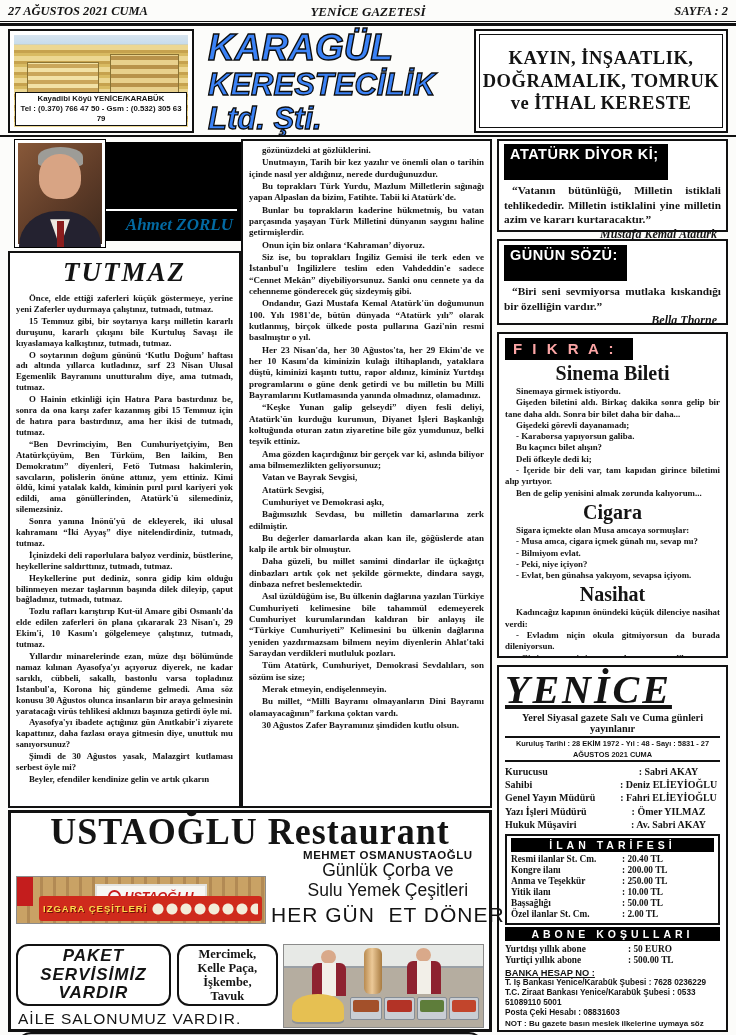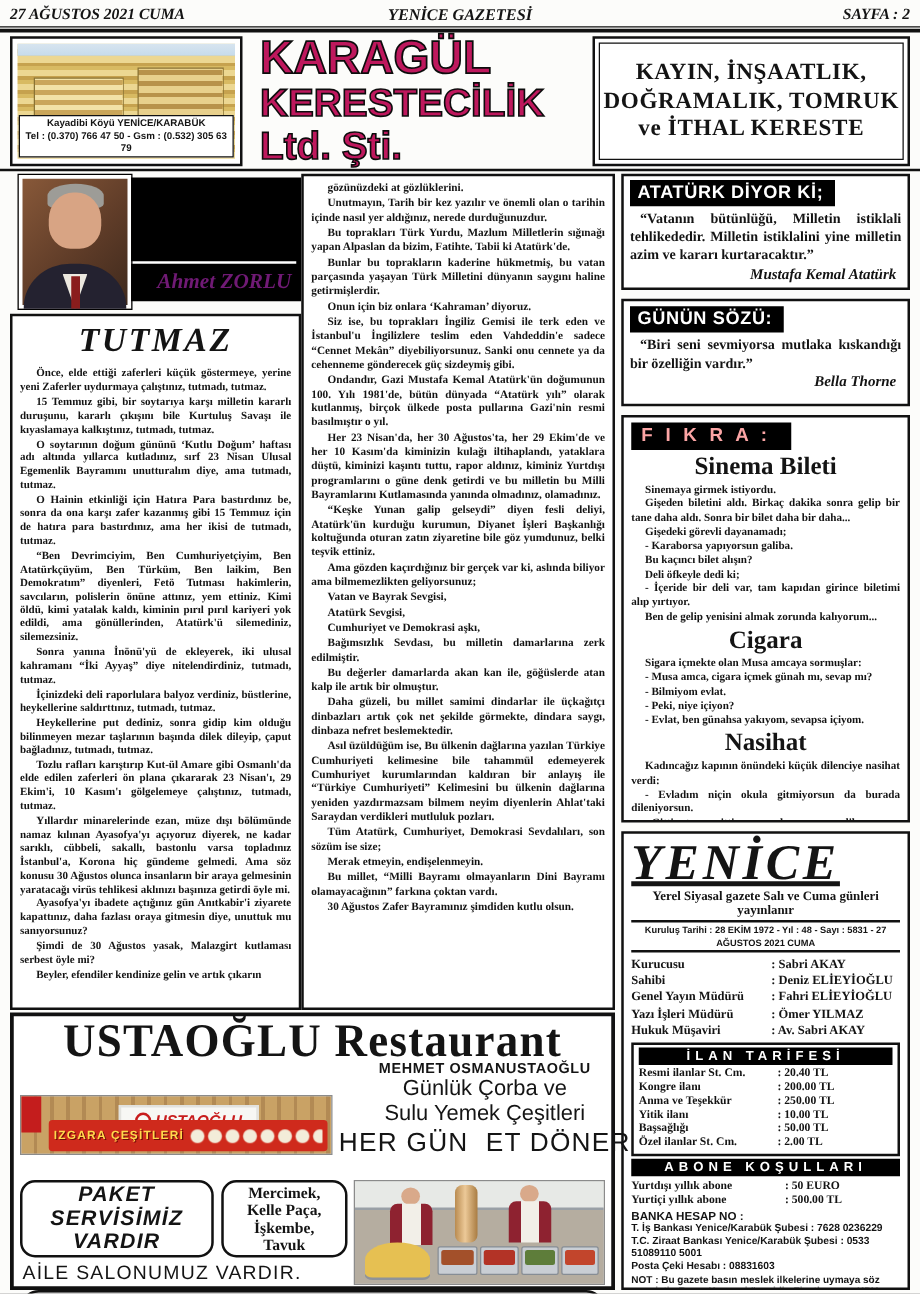--- a/index.html
+++ b/index.html
@@ -15,77 +15,77 @@
 
   
   .adrow{position:absolute;left:8px;top:29px;width:720px;height:104px;display:flex;gap:8px;}
   .karagul-photo{width:178px;border:2px solid #111;background:#fff;padding:2px;position:relative;flex:none;}
   .wood{position:absolute;inset:4px;background:
       linear-gradient(180deg,#d7e4ef 0%,#c7dcec 10%,rgba(0,0,0,0) 11%),
       repeating-linear-gradient(0deg,#ecd792 0 5px,#d8ba62 5px 8px,#c6a24e 8px 11px);}
   .wood .stack1{position:absolute;left:8%;top:30%;width:40%;height:45%;background:repeating-linear-gradient(0deg,#f2e2a6 0 4px,#caa65a 4px 8px);box-shadow:0 0 0 1px #8a7334;}
   .wood .stack2{position:absolute;right:6%;top:22%;width:38%;height:50%;background:repeating-linear-gradient(0deg,#e8d08c 0 5px,#b8924a 5px 9px);box-shadow:0 0 0 1px #8a7334;}
   .photo-caption{position:absolute;left:5px;right:5px;bottom:5px;background:#fff;border:1px solid #111;text-align:center;font:bold 7.8px/1.3 "Liberation Sans",sans-serif;padding:1px 0;}
-  .karagul-name{flex:1;display:flex;flex-direction:column;justify-content:center;padding-left:6px;font-family:"Liberation Sans",sans-serif;font-weight:bold;color:#be185d;}
+  .karagul-name{flex:1;display:flex;flex-direction:column;justify-content:flex-start;padding-left:6px;font-family:"Liberation Sans",sans-serif;font-style:italic;font-weight:bold;color:#3b82f6;}
   .kn1{font-size:37px;line-height:1.05;letter-spacing:0px;-webkit-text-stroke:1.4px #0c0c0c;}
   .kn2{font-size:31px;line-height:1.1;-webkit-text-stroke:1.3px #0c0c0c;}
   .products{width:244px;flex:none;border:2px solid #111;padding:3px;background:#fff;}
   .products-inner{border:1px solid #111;height:100%;box-sizing:border-box;display:flex;flex-direction:column;justify-content:center;text-align:center;font:bold 18.5px/1.22 "Liberation Serif",serif;letter-spacing:0.5px;}
   .adrow-rule{position:absolute;left:0;right:0;top:135px;height:2px;background:#111;}
 
   
   .col-left{position:absolute;left:8px;top:139px;width:233px;height:669px;}
   .author-box{position:relative;height:110px;}
   .author-black{position:absolute;left:38px;top:3px;right:0;bottom:8px;background:#000;}
   .author-black .white-line{position:absolute;left:4px;right:4px;bottom:30px;height:2px;background:#fff;}
-  .author-name{position:absolute;right:8px;bottom:14px;color:#701a75;font:italic bold 17px "Liberation Serif",serif;z-index:3;margin-top:20px;}
+  .author-name{position:absolute;right:8px;bottom:14px;color:#0369a1;font:italic bold 17px "Liberation Serif",serif;z-index:3;margin-top:20px;}
   .zorlu-photo{position:absolute;left:6px;top:0;width:90px;height:107px;border:1px solid #000;background:linear-gradient(135deg,#8a5a3a,#5f3c28 55%,#3c281c);z-index:2;overflow:hidden;box-shadow:inset 0 0 0 3px #fff;}
   .zp-hair{position:absolute;top:7%;left:25%;width:50%;height:18%;background:#9d9c97;border-radius:50% 50% 20% 20%;}
   .zp-face{position:absolute;top:13%;left:27%;width:46%;height:42%;background:#d8a484;border-radius:48% 48% 42% 42%;}
   .zp-body{position:absolute;bottom:-2%;left:4%;width:92%;height:36%;background:#242230;border-radius:45% 45% 0 0/90% 90% 0 0;}
   .zp-shirt{position:absolute;bottom:0;left:39%;width:22%;height:26%;background:#ece8df;clip-path:polygon(0 0,100% 0,50% 100%);}
   .zp-tie{position:absolute;bottom:0;left:47%;width:7%;height:24%;background:#8a1d1d;}
   .article-box{position:absolute;left:0;right:0;top:112px;bottom:0;border:2px solid #111;padding:4px 6px;overflow:hidden;background:#fff;}
   .article-title{text-align:center;font:italic bold 27px "Liberation Serif",serif;letter-spacing:2px;margin:0 0 5px 0;}
   .news p{font:600 8.8px/1.24 "Liberation Serif",serif;text-align:justify;text-indent:13px;margin:0 0 1px 0;}
 
   
   .col-mid{position:absolute;left:241px;top:139px;width:251px;height:669px;border:2px solid #111;padding:4px 6px;box-sizing:border-box;overflow:hidden;background:#fff;}
   .col-mid p{font:600 9px/1.26 "Liberation Serif",serif;text-align:justify;text-indent:13px;margin:0 0 1px 0;}
 
   
   .col-right{position:absolute;left:497px;top:139px;width:231px;height:893px;display:flex;flex-direction:column;gap:7px;}
   .rbox{border:2px solid #111;background:#fff;box-sizing:border-box;}
   .ata{height:93px;padding:3px 5px;}
-  .head-bar{display:inline-block;background:#000;color:#fff;font:bold 14.5px "Liberation Sans",sans-serif;padding:2px 9px 3px 6px;letter-spacing:0.5px;}
+  .head-bar{display:inline-block;background:#000;color:#fff;font:bold 14.5px "Liberation Sans",sans-serif;padding:2px 9px 18px 6px;letter-spacing:0.5px;}
   .quote{font:bold 11.3px/1.3 "Liberation Serif",serif;text-align:justify;text-indent:8px;margin-top:3px;}
   .attr{text-align:right;font:italic bold 12px "Liberation Serif",serif;padding-right:4px;}
   .soz{height:86px;padding:4px 5px;}
   .fikra{height:326px;padding:4px 6px;overflow:hidden;}
   .fikra-head{display:inline-block;background:#000;color:#fca5a5;font:bold 15px "Liberation Sans",sans-serif;letter-spacing:3px;padding:2px 16px 3px 8px;}
   .story-title{text-align:center;font:600 20px "Liberation Serif",serif;margin:2px 0 1px 0;}
   .fikra p{font:600 8.9px/1.27 "Liberation Serif",serif;text-align:justify;text-indent:11px;margin:0;}
 
   
   .masthead{flex:1;padding:3px 6px;display:flex;flex-direction:column;overflow:hidden;}
   .yen-title{font:italic bold 40px "Liberation Serif",serif;letter-spacing:3px;line-height:1.02;text-decoration:underline;}
   .yen-sub{text-align:center;font:bold 10.3px "Liberation Serif",serif;margin-top:1px;}
   .yen-info{border-top:2px solid #111;border-bottom:2px solid #111;text-align:center;font:bold 7.4px/1.5 "Liberation Sans",sans-serif;margin:2px 0;}
   .staff{margin:1px 0 2px 0;}
   .staff-row{display:flex;font:bold 10px/1.32 "Liberation Serif",serif;}
   .s-l{width:112px;flex:none;}
-  .s-v{flex:1;}
+  .s-v{flex:1;text-align:center;}
   .ilan-box{border:2px solid #111;padding:2px 4px 3px 4px;margin:1px 0 2px 0;}
   .inner-head{background:#000;color:#fff;text-align:center;font:bold 10.5px "Liberation Sans",sans-serif;letter-spacing:4px;padding:1px 0;margin-bottom:2px;}
   .tarif-row{display:flex;font:600 9.3px/1.18 "Liberation Serif",serif;}
   .t-l{flex:1;}
   .t-v{width:92px;flex:none;}
   .abone-rows{margin:1px 0 2px 0;}
   .banka{font:600 8.2px/1.22 "Liberation Sans",sans-serif;}
-  .banka-title{font:bold 9.3px "Liberation Sans",sans-serif;}
+  .banka-title{font:bold 9.3px "Liberation Sans",sans-serif;text-decoration:underline;}
   .note-line{font:600 8px/1.2 "Liberation Sans",sans-serif;margin:1px 0 2px 0;}
 
   
   .ustaoglu{position:absolute;left:8px;top:810px;width:484px;height:222px;border:3px solid #111;box-sizing:border-box;background:#fff;padding:1px 5px 3px 5px;display:flex;flex-direction:column;}
   .ust-title{text-align:center;font:bold 36px/1.0 "Liberation Serif",serif;letter-spacing:1px;white-space:nowrap;transform:scaleY(1.04);}
   .ust-mid{display:flex;gap:5px;height:72px;margin-top:2px;}
   .store-photo{width:248px;flex:none;position:relative;background:repeating-linear-gradient(90deg,#c9a265 0 10px,#b28a54 10px 13px);border:1px solid #8b8b8b;overflow:hidden;margin-top:24px;}
   .store-red{position:absolute;left:0;top:0;width:16px;height:62%;background:#c41d1d;}
   .store-sign{position:absolute;left:78px;top:7px;width:108px;height:21px;background:#f7f7f4;border:2px solid #e2e2de;display:flex;align-items:center;justify-content:center;font:italic bold 12.5px "Liberation Sans",sans-serif;color:#c81c1c;}
   .sign-logo{width:9px;height:9px;border:2px solid #c81c1c;border-radius:50%;margin-right:3px;flex:none;}

